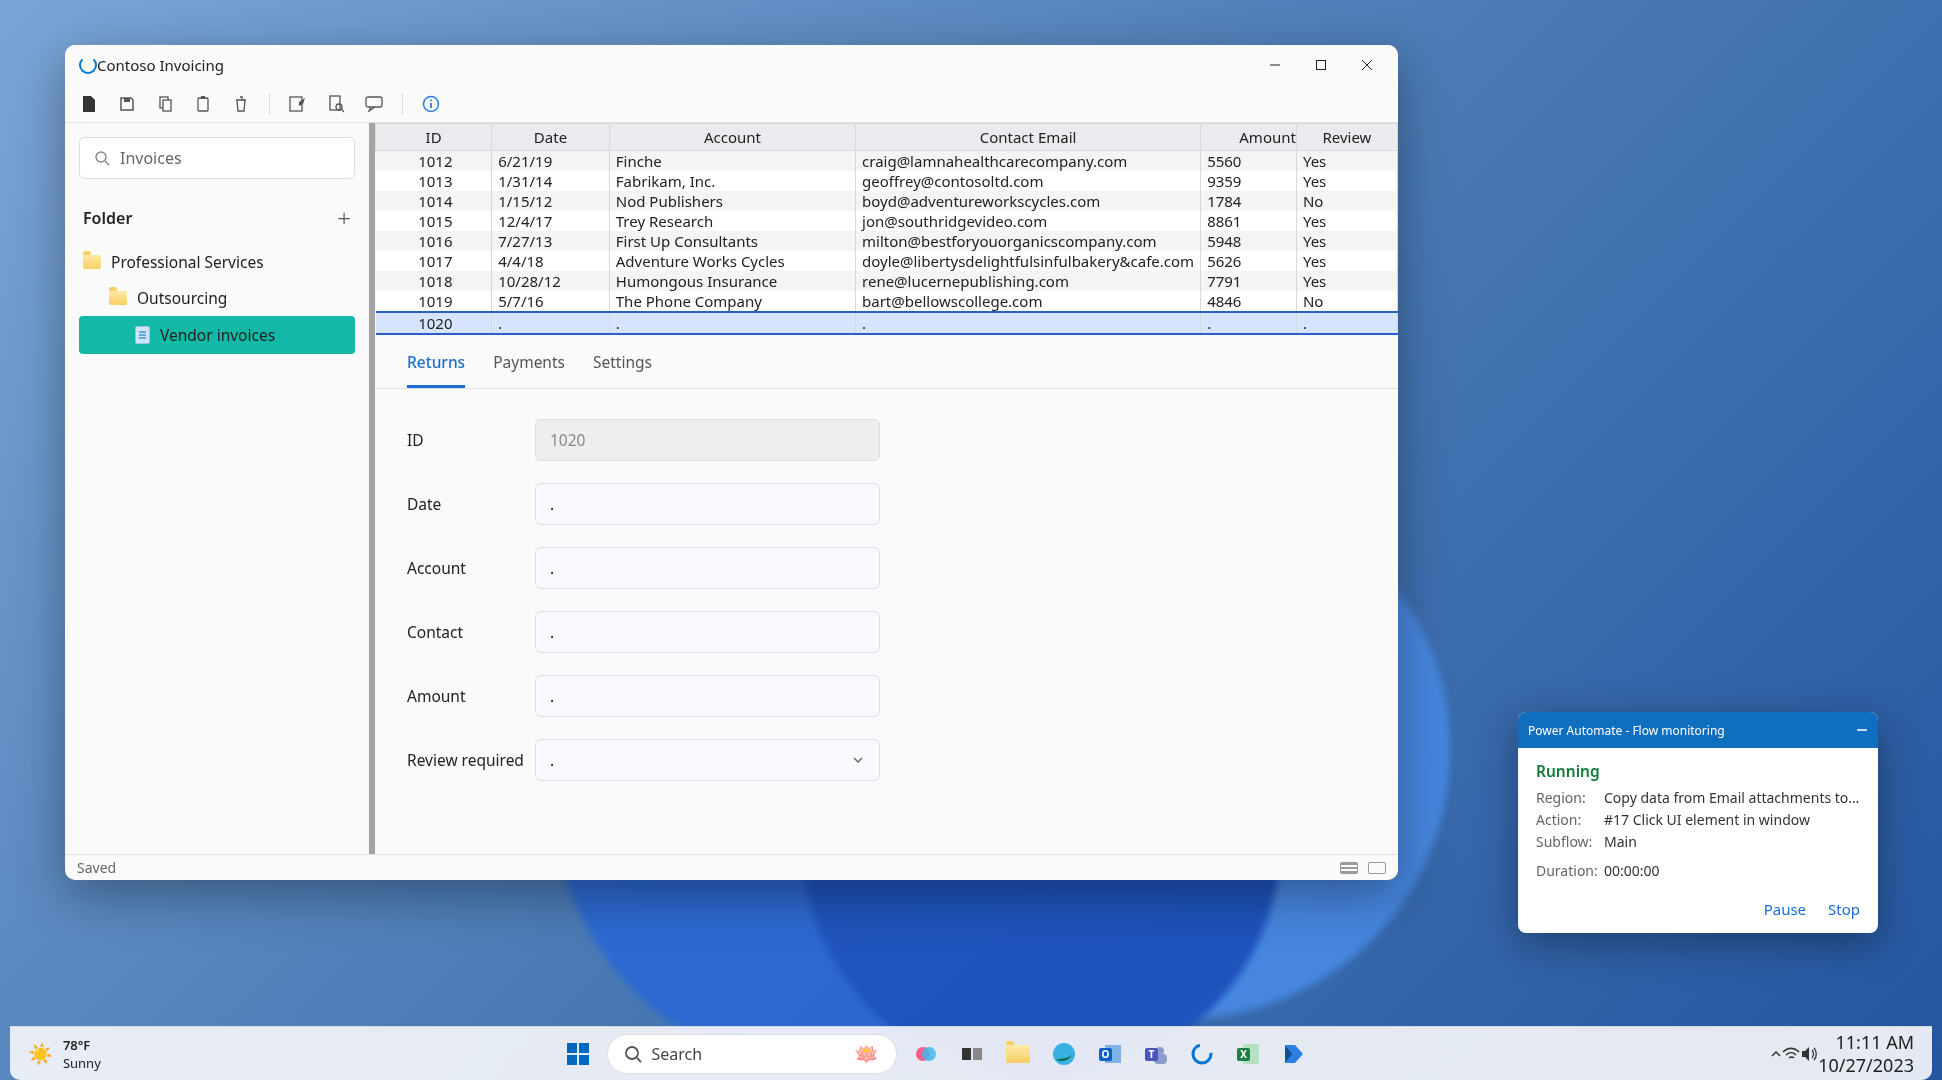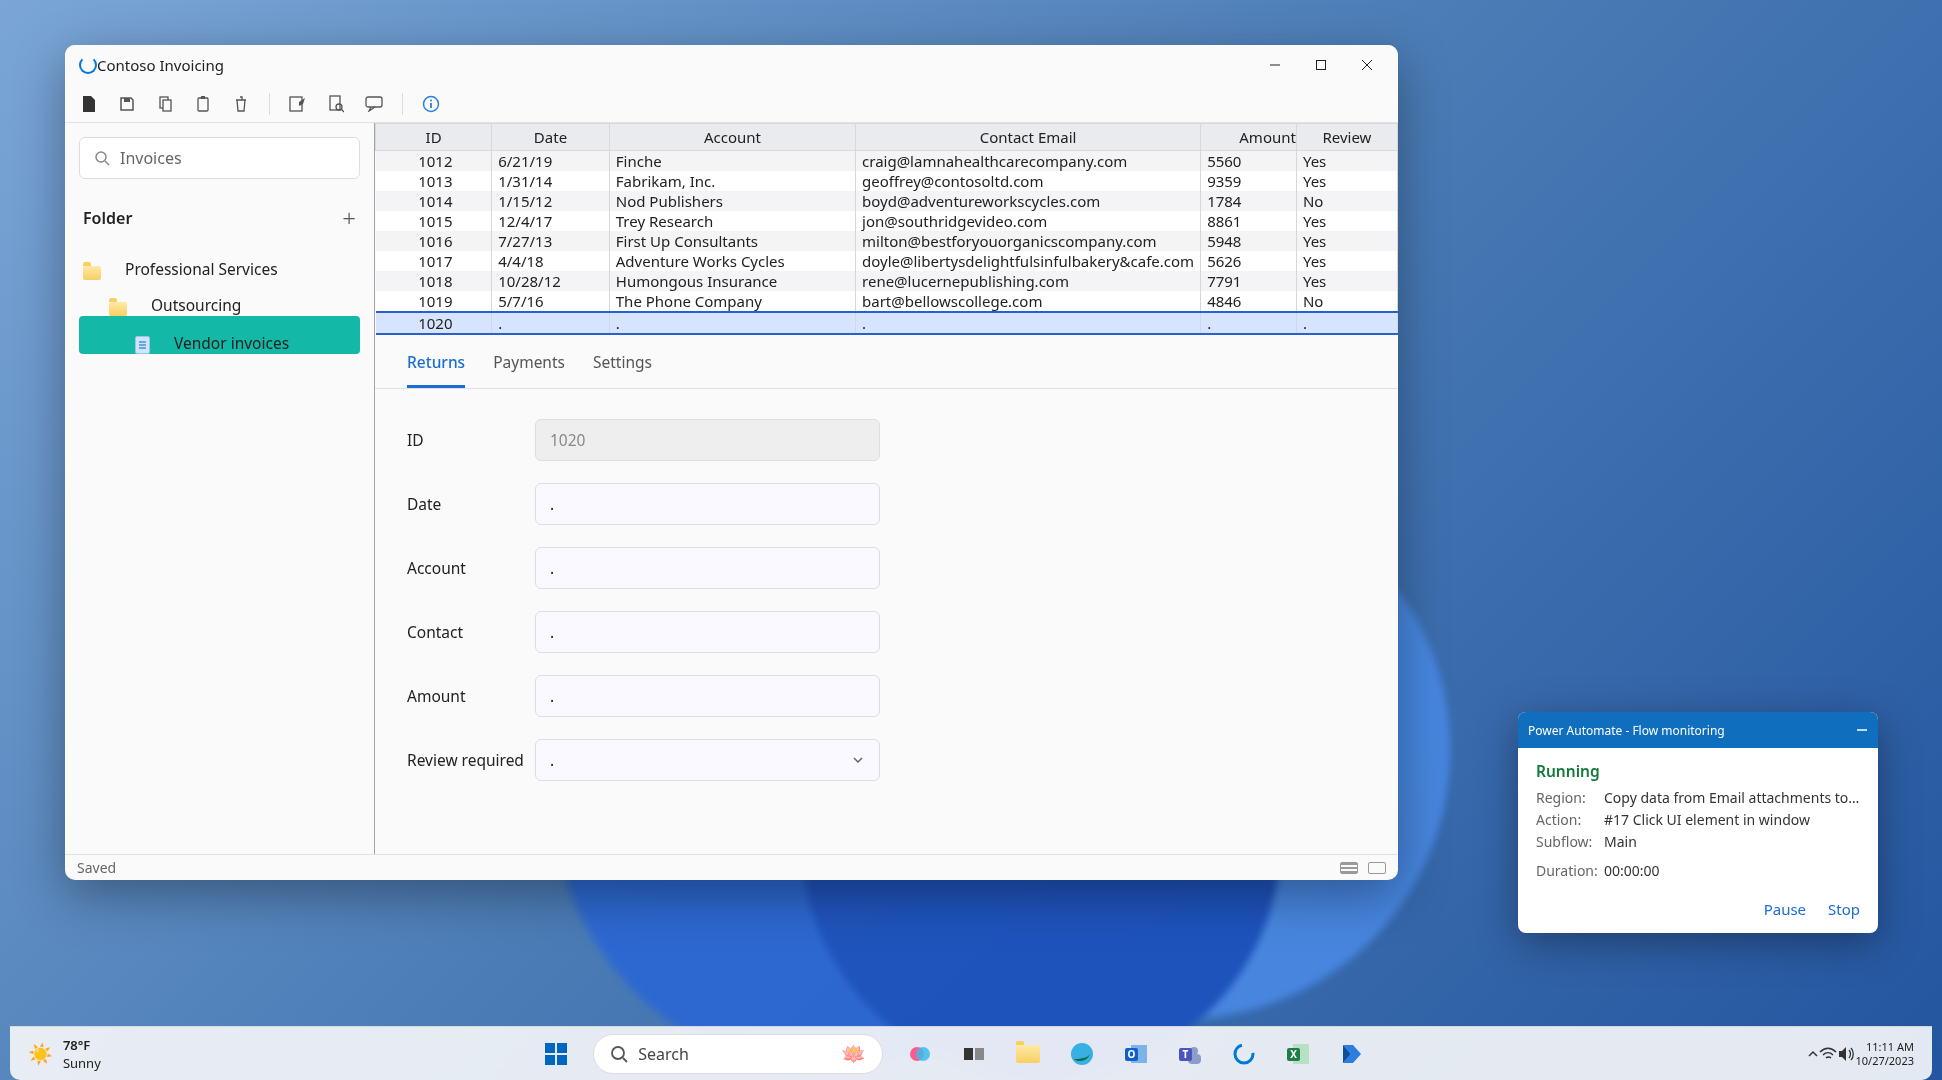--- a/index.html
+++ b/index.html
@@ -13,25 +13,25 @@
 .app-window { position:absolute; top:45px; left:65px; width:1333px; height:835px; background:#fafafa; border-radius:10px; box-shadow:0 15px 50px rgba(0,0,0,.35); display:flex; flex-direction:column; overflow:hidden; }
 .titlebar { height:40px; display:flex; align-items:center; padding:0 8px 0 14px; background:#fafafa; }
 .titlebar .app-icon { width:18px; height:18px; border:2px solid #0078d4; border-radius:50%; border-top-color:transparent; }
 .titlebar .title { margin-left:0; font-size:15px; color:#222; }
 .titlebar .spacer { flex:1; }
 .winbtn { width:46px; height:40px; display:flex; align-items:center; justify-content:center; color:#222; }
 .toolbar { height:38px; display:flex; align-items:center; gap:18px; padding:0 14px; border-bottom:1px solid #e3e3e3; color:#555; }
 .toolbar .tbtn { width:20px; height:20px; display:flex; align-items:center; justify-content:center; cursor:pointer; }
 .toolbar .divider { width:1px; height:22px; background:#ddd; }
 .body { flex:1; display:flex; min-height:0; }
-.sidebar { width:310px; background:#fafafa; border-right:1px solid #a3a3a3; padding:14px 14px 0 14px; }
+.sidebar { width:310px; background:#fafafa; border-right:6px solid #a3a3a3; padding:14px 14px 0 14px; }
 .search { height:42px; border:1px solid #ddd; border-radius:6px; background:#fff; display:flex; align-items:center; padding:0 14px; gap:10px; color:#666; }
 .folder-head { display:flex; justify-content:space-between; align-items:center; margin:22px 4px 10px 4px; font-weight:600; font-size:16px; color:#222; }
 .tree { font-size:15.5px; color:#222; }
-.tree-row { display:flex; align-items:flex-end; gap:24px; height:36px; padding-left:4px; }
+.tree-row { display:flex; align-items:center; gap:10px; height:36px; padding-left:4px; }
 .tree-row.l1 { padding-left:30px; }
 .tree-row.l2 { padding-left:56px; height:38px; background:#14b8a6; border-radius:4px; }
 .folder-icon { width:18px; height:14px; background:linear-gradient(#ffe9a8,#f7cf63); border-radius:2px; position:relative; }
 .folder-icon::before { content:""; position:absolute; top:-4px; left:0; width:8px; height:4px; background:#f7cf63; border-radius:2px 2px 0 0; }
 .doc-icon { width:15px; height:18px; background:#cfe4ff; border:1px solid #9cc2ef; border-radius:2px; position:relative; }
 .doc-icon::after { content:""; position:absolute; left:3px; top:4px; width:7px; height:1.5px; background:#6aa5e0; box-shadow:0 3px 0 #6aa5e0,0 6px 0 #6aa5e0; }
 .main { flex:1; display:flex; flex-direction:column; min-width:0; }
 .grid { width:100%; font-size:15px; border-collapse:collapse; }
 .grid th { background:#e9ebee; font-weight:400; color:#222; height:27px; border:1px solid #d6d8db; }
 .grid td { height:20px; border-right:1px solid #d7d7d7; padding:0 6px; color:#222; white-space:nowrap; overflow:hidden; text-overflow:ellipsis; }
@@ -64,27 +64,27 @@
 .fmon-flow { display:flex; align-items:center; gap:14px; padding:14px 18px; border-bottom:1px solid #eee; }
 .fmon-flow .play { width:26px; height:26px; border-radius:50%; background:#e8f1fb; display:flex; align-items:center; justify-content:center; color:#1a6dd0; }
 .fmon-body { padding:12px 18px 10px 18px; color:#333; }
 .fmon-body .status { color:#127a3a; font-weight:600; margin-bottom:6px; font-size:15.5px; }
 .fmon-body .kv { display:flex; margin:3px 0; font-size:14px; }
 .fmon-body .kv .k { color:#666; width:68px; }
 .fmon-body .kv .v { flex:1; white-space:nowrap; overflow:hidden; text-overflow:ellipsis; }
 .fmon-actions { display:flex; justify-content:flex-end; gap:22px; padding:6px 18px 14px 18px; color:#1a6dd0; font-size:15px; }
 .taskbar { position:absolute; bottom:0; left:10px; right:10px; height:54px; background:rgba(244,245,248,.92); backdrop-filter:blur(10px); border-top:1px solid rgba(0,0,0,.08); display:flex; align-items:center; padding:0 18px; border-radius:0 0 10px 10px; }
 .tb-left { display:flex; align-items:center; gap:10px; font-size:13px; color:#222; }
-.tb-center { flex:1; display:flex; align-items:center; justify-content:center; gap:20px; }
+.tb-center { flex:1; display:flex; align-items:center; justify-content:center; gap:12px; }
 .start-btn { width:34px; height:34px; display:flex; align-items:center; justify-content:center; }
 .win-logo { display:grid; grid-template-columns:10px 10px; grid-template-rows:10px 10px; gap:2px; }
 .win-logo span { background:#0067c0; }
 .search-pill { display:flex; align-items:center; gap:10px; height:40px; width:290px; background:#fff; border:1px solid #ddd; border-radius:24px; padding:0 16px; font-size:16px; color:#444; }
 .tb-icon { width:34px; height:34px; border-radius:4px; display:flex; align-items:center; justify-content:center; }
-.tb-right { display:flex; align-items:center; gap:0; color:#222; font-size:11px; }
+.tb-right { display:flex; align-items:center; gap:0; color:#222; font-size:18px; }
 .tb-right .clock { text-align:right; line-height:1.25; }
 svg { display:block; }
 </style>
 </head>
 <body>
 
 <div class="wallpaper-flower"></div>
 
 <div class="app-window">
   <div class="titlebar">

